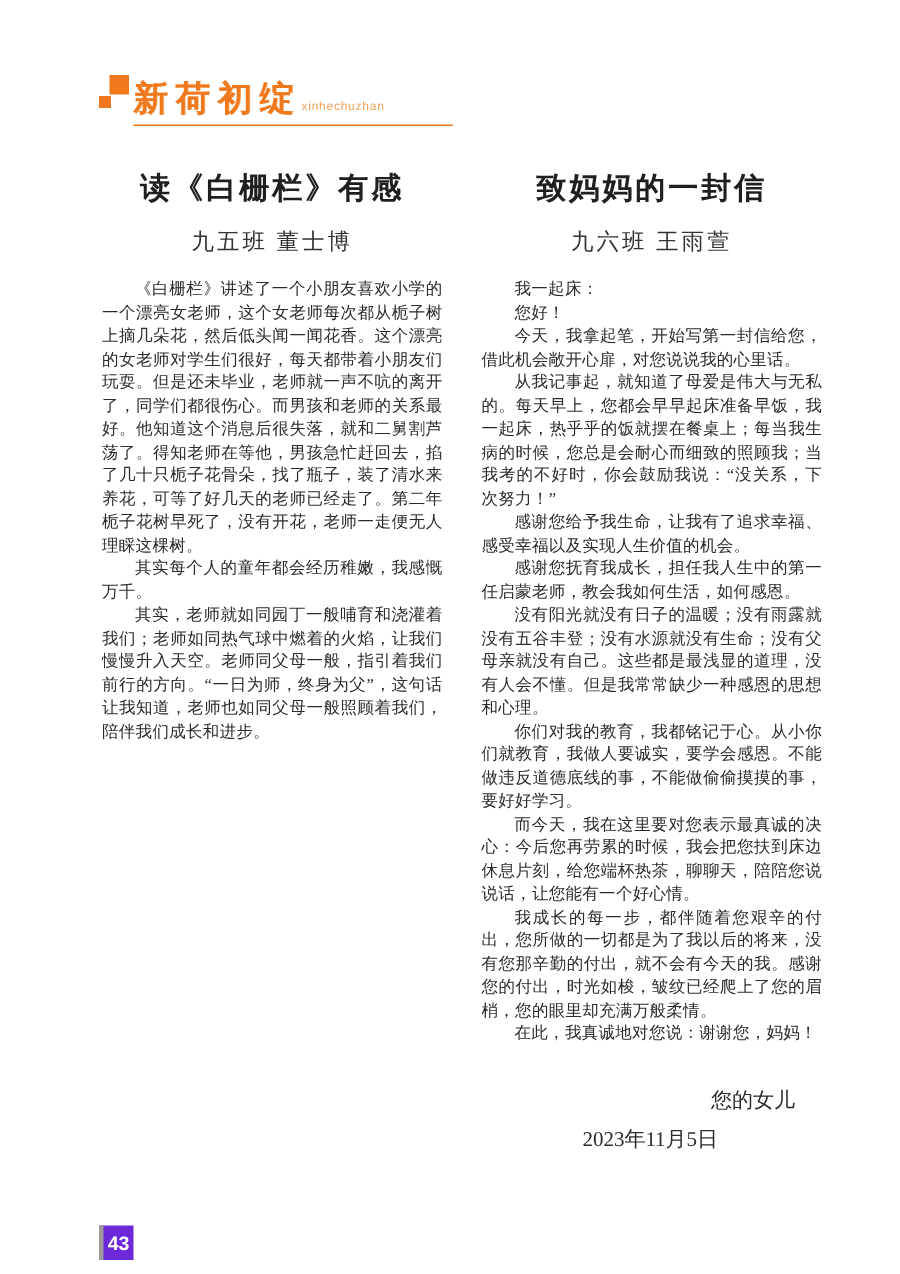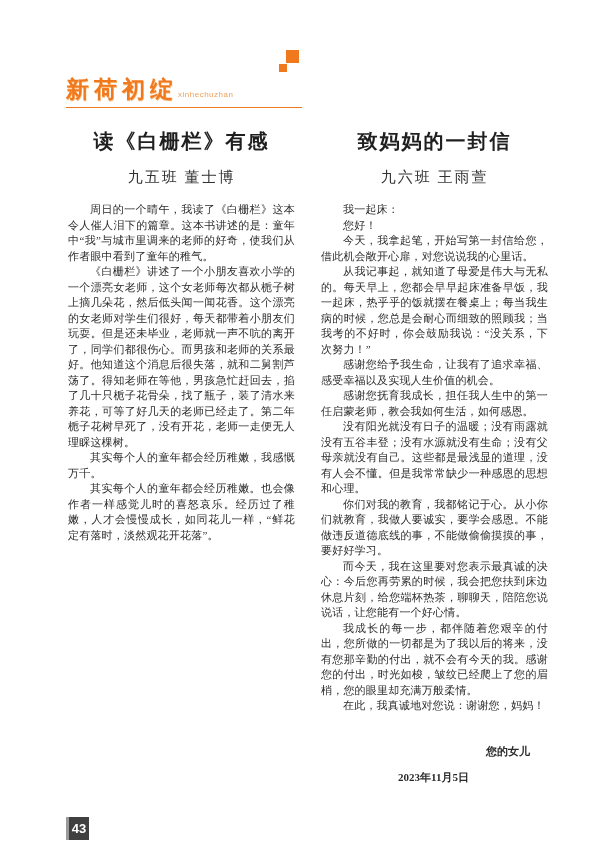--- a/index.html
+++ b/index.html
@@ -16,22 +16,20 @@
   }
   
   .header {
     position: absolute;
     top: 50px;
     left: 66px;
     width: 236px;
   }
   .header-row {
     display: flex;
-    align-items: flex-end;
-    flex-direction: column;
   }
   .logo-icon {
     position: relative;
     width: 20px;
     height: 24px;
     margin-right: 3px;
     flex: 0 0 auto;
   }
   .logo-icon .sq-big {
     position: absolute;
@@ -68,21 +66,20 @@
     white-space: nowrap;
   }
   
   .columns {
     position: absolute;
     top: 112px;
     left: 68px;
     right: 52px;
     display: flex;
     gap: 26px;
-    margin-top: 16px;
   }
   .column { width: 227px; flex: 0 0 auto; }
   .article-title {
     text-align: center;
     font-size: 20px;
     font-weight: bold;
     letter-spacing: 2px;
     color: #1f1f1f;
     margin-bottom: 13px;
   }
@@ -102,39 +99,38 @@
     letter-spacing: 0.2px;
   }
   .salutation {
     font-size: 11px;
     line-height: 15.5px;
     text-indent: 0;
     color: #2b2b2b;
   }
   .signature-block {
     margin-top: 24px;
-    font-size: 11px;
+    font-size: 14px;
     line-height: 26px;
     color: #2b2b2b;
-    font-weight: bold;
   }
   .signature { text-align: right; padding-right: 18px; }
   .letter-date { text-align: center; padding-right: 2px; font-family: "Liberation Serif", serif; }
   
   .page-number-wrap {
     position: absolute;
     left: 66px;
     top: 817px;
     display: flex;
     align-items: center;
   }
   .page-number {
     width: 23px;
     height: 23px;
-    background: #404040;
+    background: #6d28d9;
     border-left: 3px solid #9a9a9a;
     color: #ffffff;
     font-size: 13px;
     font-weight: bold;
     font-family: "Liberation Sans", sans-serif;
     display: flex;
     align-items: center;
     justify-content: center;
   }
 </style>
@@ -155,24 +151,23 @@
       </div>
     </div>
   </div>
 
   <div class="columns">
 
     <div class="column">
       <div class="article-title">读《白栅栏》有感</div>
       <div class="article-author">九五班  董士博</div>
       <div class="body-text">
-          <p>周日的一个晴午，我读了《白栅栏》这本令人催人泪下的篇章。这本书讲述的是：童年中“我”与城市里调来的老师的好奇，使我们从作者眼中看到了童年的稚气。</p>
           <p>《白栅栏》讲述了一个小朋友喜欢小学的一个漂亮女老师，这个女老师每次都从栀子树上摘几朵花，然后低头闻一闻花香。这个漂亮的女老师对学生们很好，每天都带着小朋友们玩耍。但是还未毕业，老师就一声不吭的离开了，同学们都很伤心。而男孩和老师的关系最好。他知道这个消息后很失落，就和二舅割芦荡了。得知老师在等他，男孩急忙赶回去，掐了几十只栀子花骨朵，找了瓶子，装了清水来养花，可等了好几天的老师已经走了。第二年栀子花树早死了，没有开花，老师一走便无人理睬这棵树。</p>
           <p>其实每个人的童年都会经历稚嫩，我感慨万千。</p>
-          <p>其实每个人的童年都会经历稚嫩。也会像作者一样感觉儿时的喜怒哀乐。经历过了稚嫩，人才会慢慢成长，如同花儿一样，“鲜花定有落时，淡然观花开花落”。</p>
+          <p>其实，老师就如同园丁一般哺育和浇灌着我们；老师如同热气球中燃着的火焰，让我们慢慢升入天空。老师同父母一般，指引着我们前行的方向。“一日为师，终身为父”，这句话让我知道，老师也如同父母一般照顾着我们，陪伴我们成长和进步。</p>
         </div>
     </div>
 
     <div class="column">
       <div class="article-title">致妈妈的一封信</div>
       <div class="article-author">九六班  王雨萱</div>
       <div class="body-text">
         <p class="salutation">我一起床：</p>
         <span><p>您好！</p><p>今天，我拿起笔，开始写第一封信给您，借此机会敞开心扉，对您说说我的心里话。</p><p>从我记事起，就知道了母爱是伟大与无私的。每天早上，您都会早早起床准备早饭，我一起床，热乎乎的饭就摆在餐桌上；每当我生病的时候，您总是会耐心而细致的照顾我；当我考的不好时，你会鼓励我说：“没关系，下次努力！”</p><p>感谢您给予我生命，让我有了追求幸福、感受幸福以及实现人生价值的机会。</p><p>感谢您抚育我成长，担任我人生中的第一任启蒙老师，教会我如何生活，如何感恩。</p><p>没有阳光就没有日子的温暖；没有雨露就没有五谷丰登；没有水源就没有生命；没有父母亲就没有自己。这些都是最浅显的道理，没有人会不懂。但是我常常缺少一种感恩的思想和心理。</p><p>你们对我的教育，我都铭记于心。从小你们就教育，我做人要诚实，要学会感恩。不能做违反道德底线的事，不能做偷偷摸摸的事，要好好学习。</p><p>而今天，我在这里要对您表示最真诚的决心：今后您再劳累的时候，我会把您扶到床边休息片刻，给您端杯热茶，聊聊天，陪陪您说说话，让您能有一个好心情。</p><p>我成长的每一步，都伴随着您艰辛的付出，您所做的一切都是为了我以后的将来，没有您那辛勤的付出，就不会有今天的我。感谢您的付出，时光如梭，皱纹已经爬上了您的眉梢，您的眼里却充满万般柔情。</p><p>在此，我真诚地对您说：谢谢您，妈妈！</p></span>
       </div>

